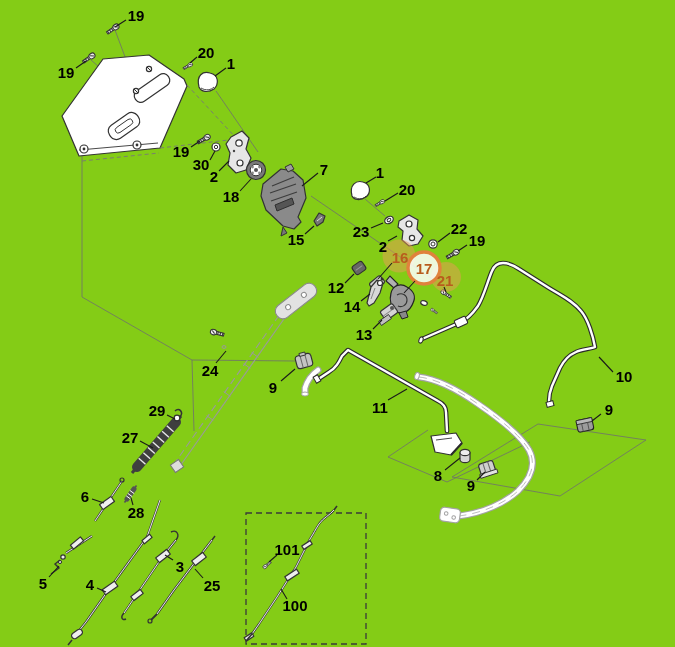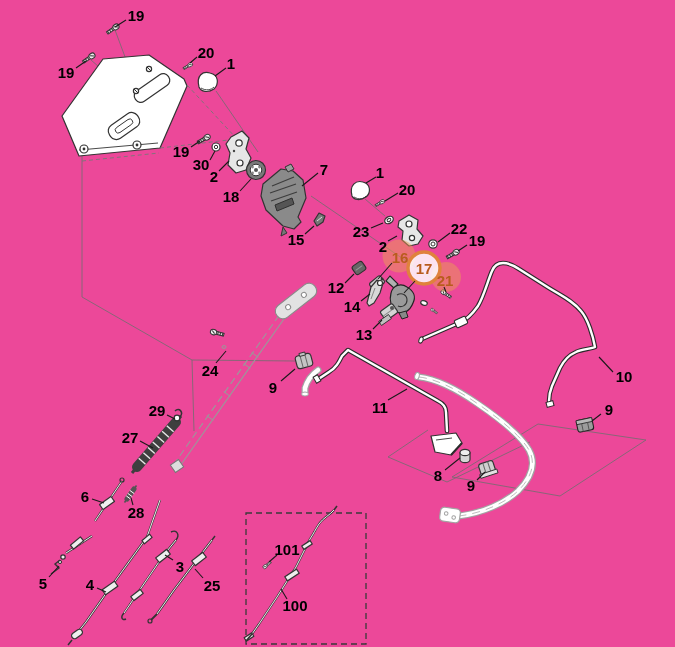--- a/index.html
+++ b/index.html
@@ -1,16 +1,16 @@
 <!DOCTYPE html>
 <html><head>
 <meta charset="utf-8">
 <style>
   html,body{margin:0;padding:0;background:#ffffff;}
-  .stage{position:relative;width:675px;height:647px;background:#ec4899;overflow:hidden;}
+  .stage{position:relative;width:675px;height:647px;background:#84cc16;overflow:hidden;}
   svg{display:block;}
   .pn{font:bold 15px "Liberation Sans",sans-serif;text-anchor:middle;dominant-baseline:central;}
   .tube-dark{fill:none;stroke:#2b2b2b;stroke-width:4.6;stroke-linejoin:round;stroke-linecap:round;}
   .tube-dark-in{fill:none;stroke:#ffffff;stroke-width:2.4;stroke-linejoin:round;stroke-linecap:round;}
   .tube-gray{fill:none;stroke:#a3a3a3;stroke-width:7;stroke-linejoin:round;stroke-linecap:round;}
   .tube-gray-in{fill:none;stroke:#ffffff;stroke-width:4.6;stroke-linejoin:round;stroke-linecap:round;}
   .cable{fill:none;stroke:#3a3a3a;stroke-width:2.2;stroke-linejoin:round;}
   .cable-in{fill:none;stroke:#ffffff;stroke-width:0.9;stroke-linejoin:round;}
   .guide{fill:none;stroke:#6e6e6e;stroke-width:0.8;}
   .outl{stroke:#333;stroke-width:1.2;stroke-linejoin:round;}

